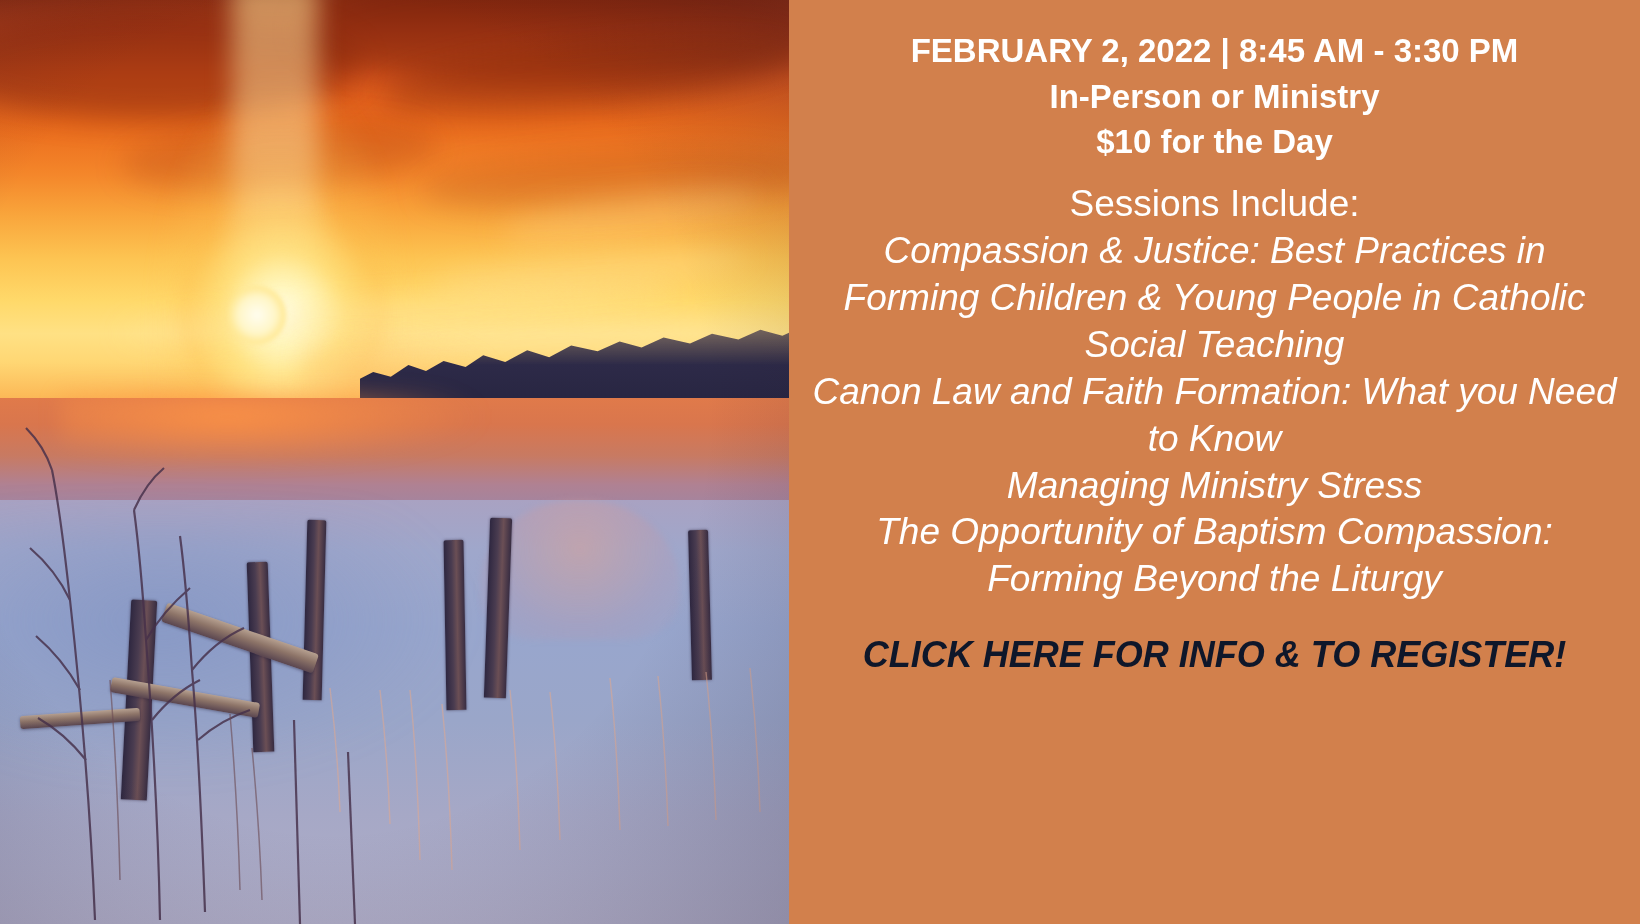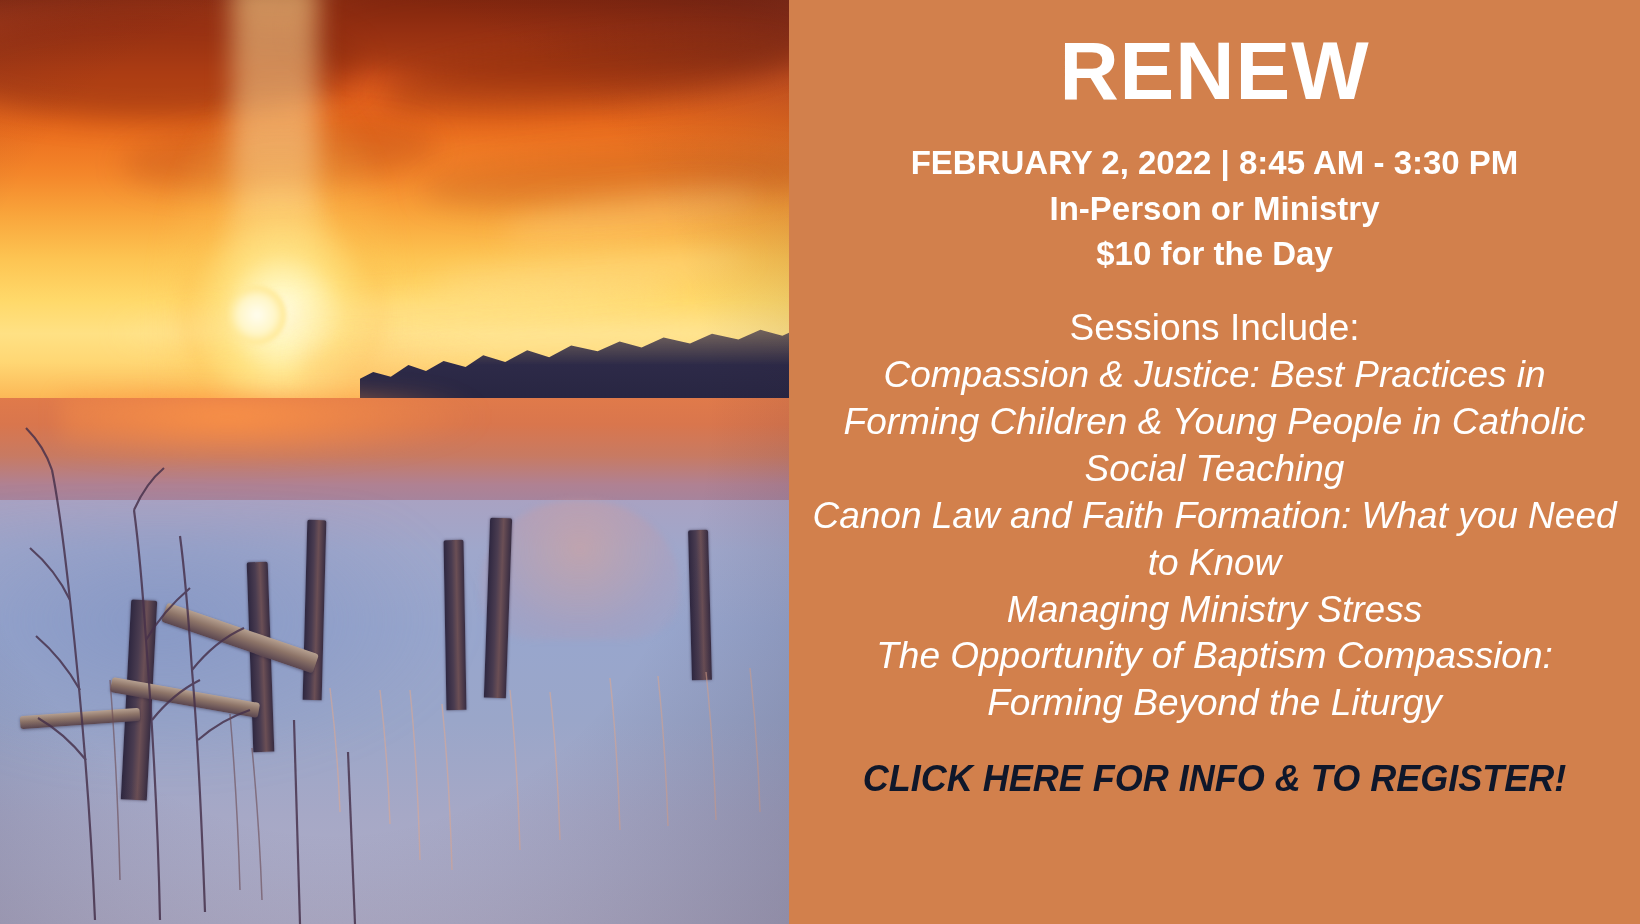--- a/index.html
+++ b/index.html
@@ -228,21 +228,21 @@
     font-family: "Liberation Sans", sans-serif;
     font-weight: bold;
     font-size: 33px;
     line-height: 1.38;
   }
   .detail-line { display: block; white-space: nowrap; }
   .detail-line.wrapable { white-space: normal; }
   .detail-line.italic { font-style: italic; }
 
   .sessions-block {
-    margin-top: 28px;
+    margin-top: 16px;
     font-family: "Liberation Sans", sans-serif;
     font-weight: normal;
     font-size: 37px;
     line-height: 1.27;
   }
   .sessions-heading { display: block; }
   .session-item {
     display: block;
     font-style: italic;
   }
@@ -332,21 +332,20 @@
         <path d="M390,824 C388,770 384,724 380,690"></path>
         <path d="M340,812 C338,762 334,720 330,688"></path>
       </g>
     </svg>
 
     <div class="photo-vignette"></div>
   </div>
 
   <div class="text-pane">
 
-    <div class="event-title">RENEW</div>
 
     <div class="details-block">
       <span class="detail-line">FEBRUARY 2, 2022 | 8:45 AM - 3:30 PM</span>
       <span class="detail-line">In-Person or Ministry</span>
       <span class="detail-line">$10 for the Day</span>
     </div>
 
     <div class="sessions-block">
       <span class="sessions-heading">Sessions Include:</span>
       <span class="session-item">Compassion &amp; Justice: Best Practices in Forming Children &amp; Young People in Catholic Social Teaching</span>

